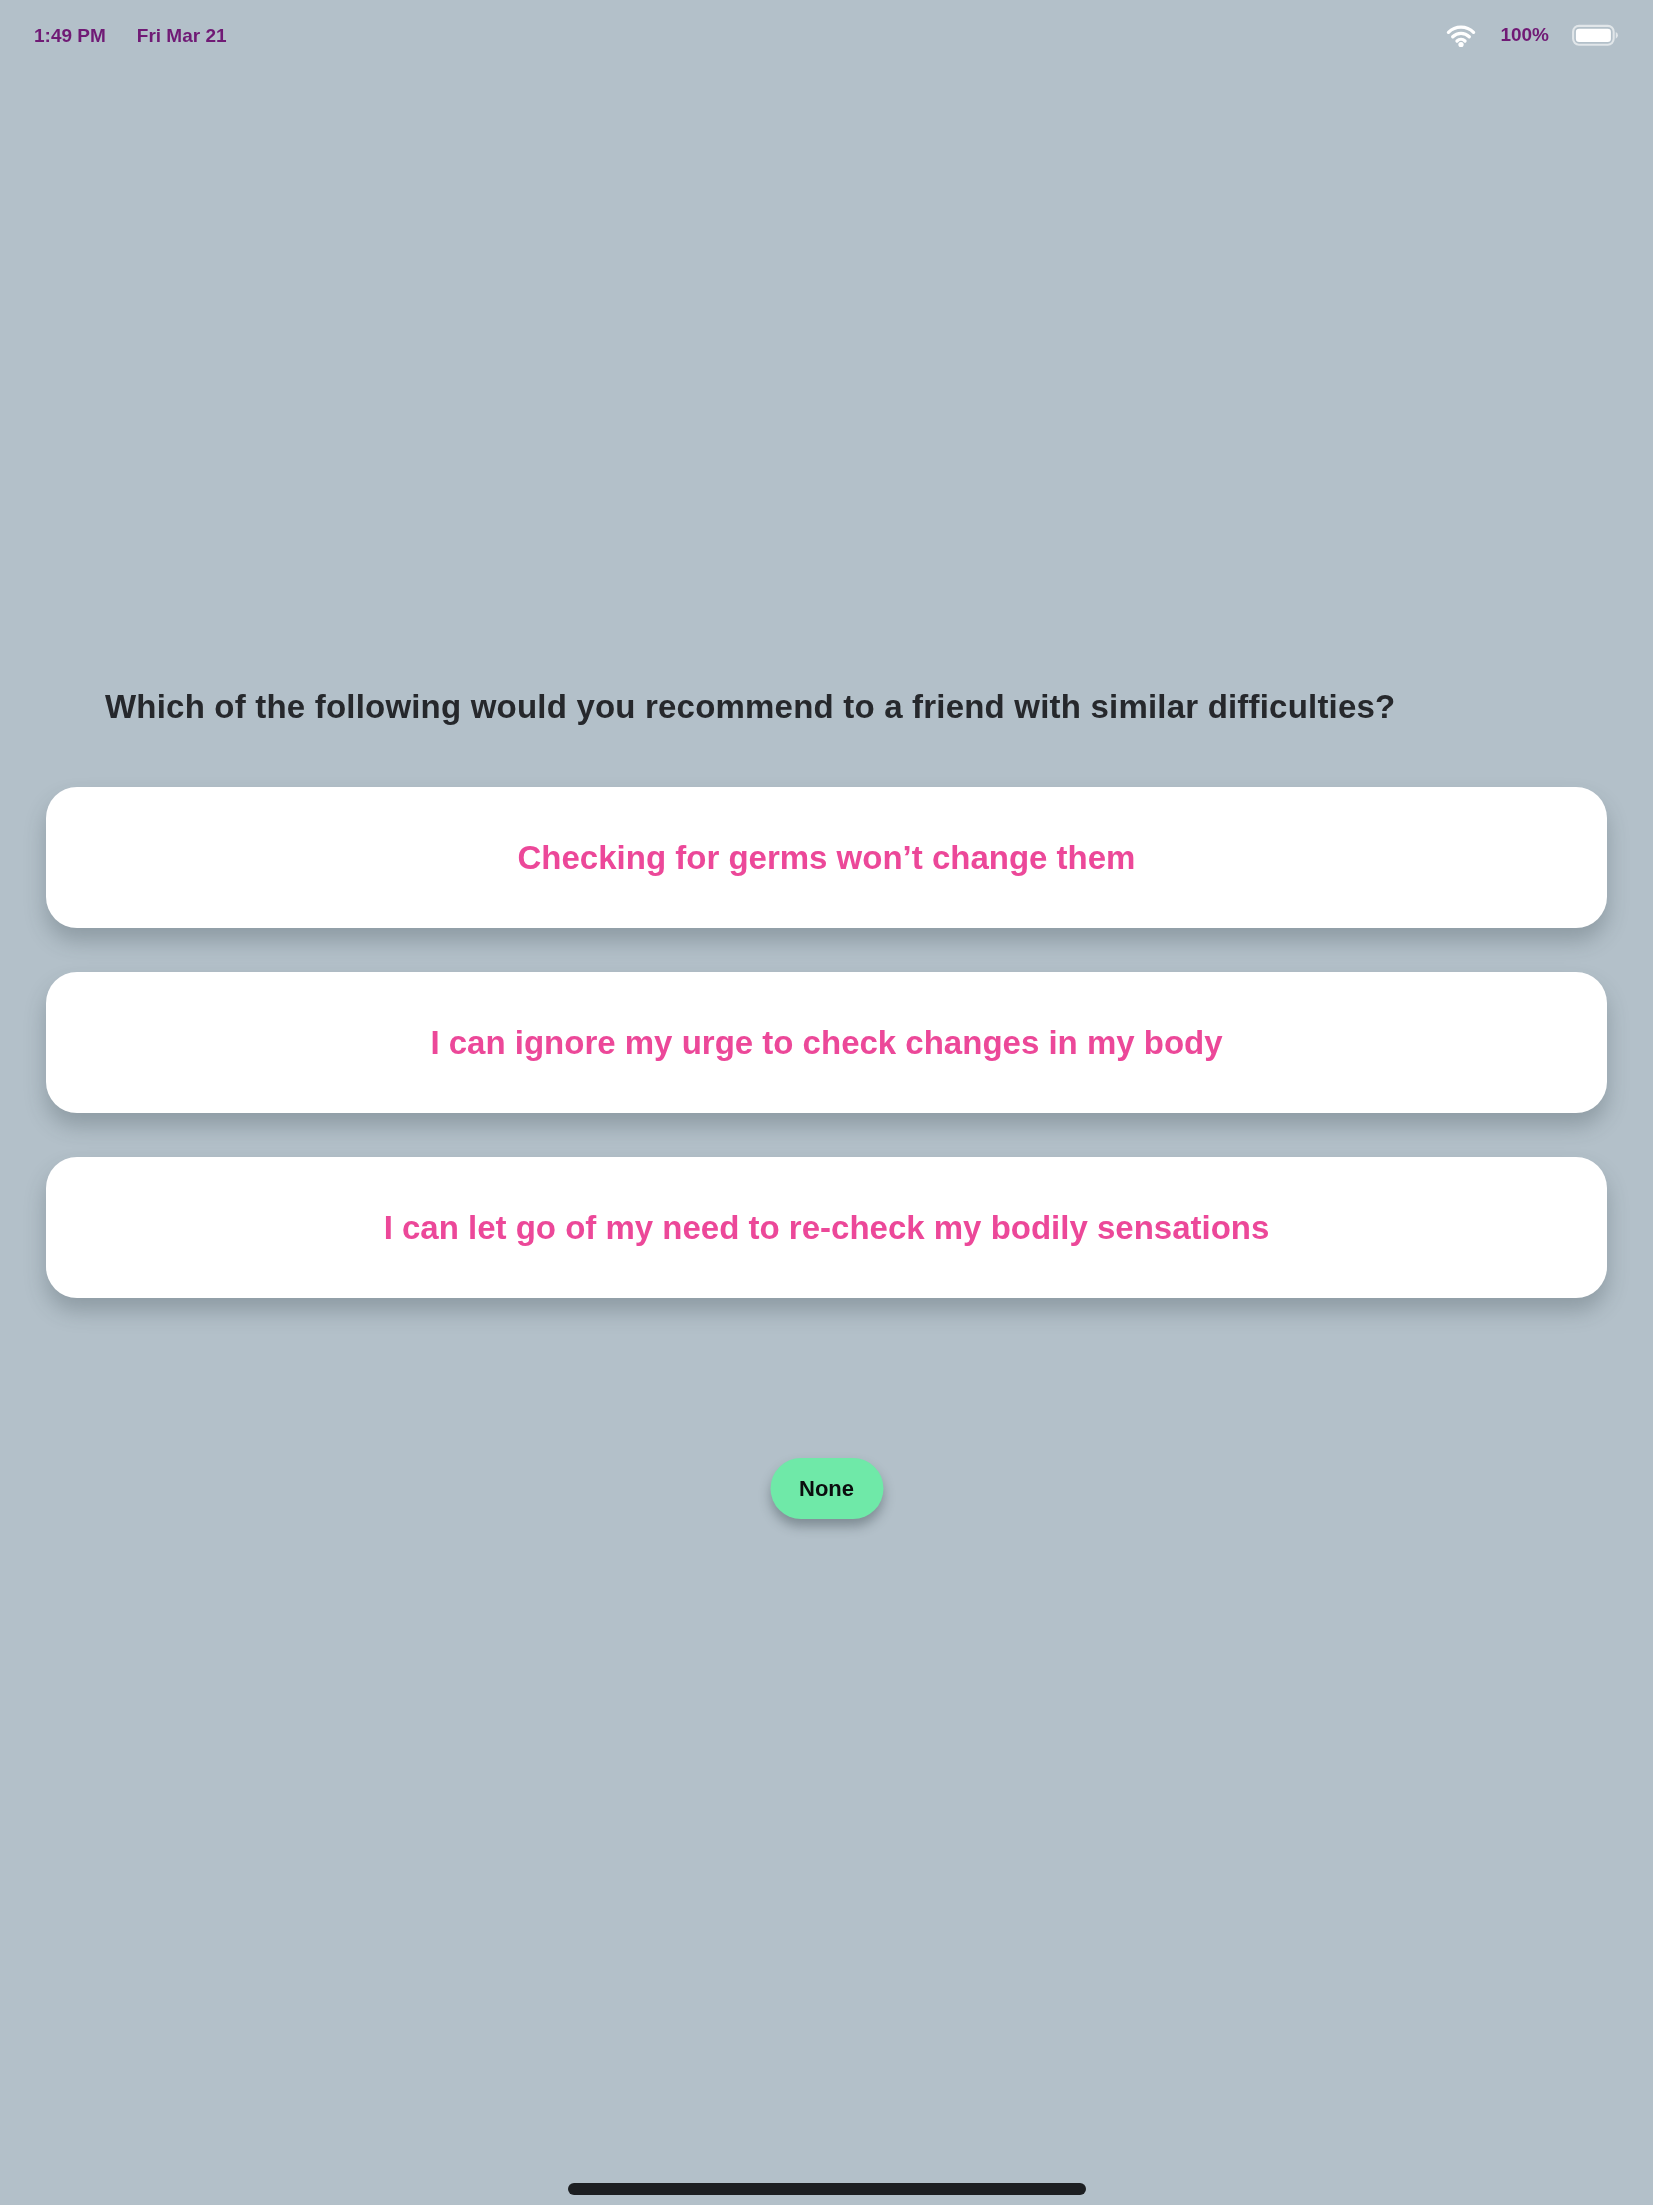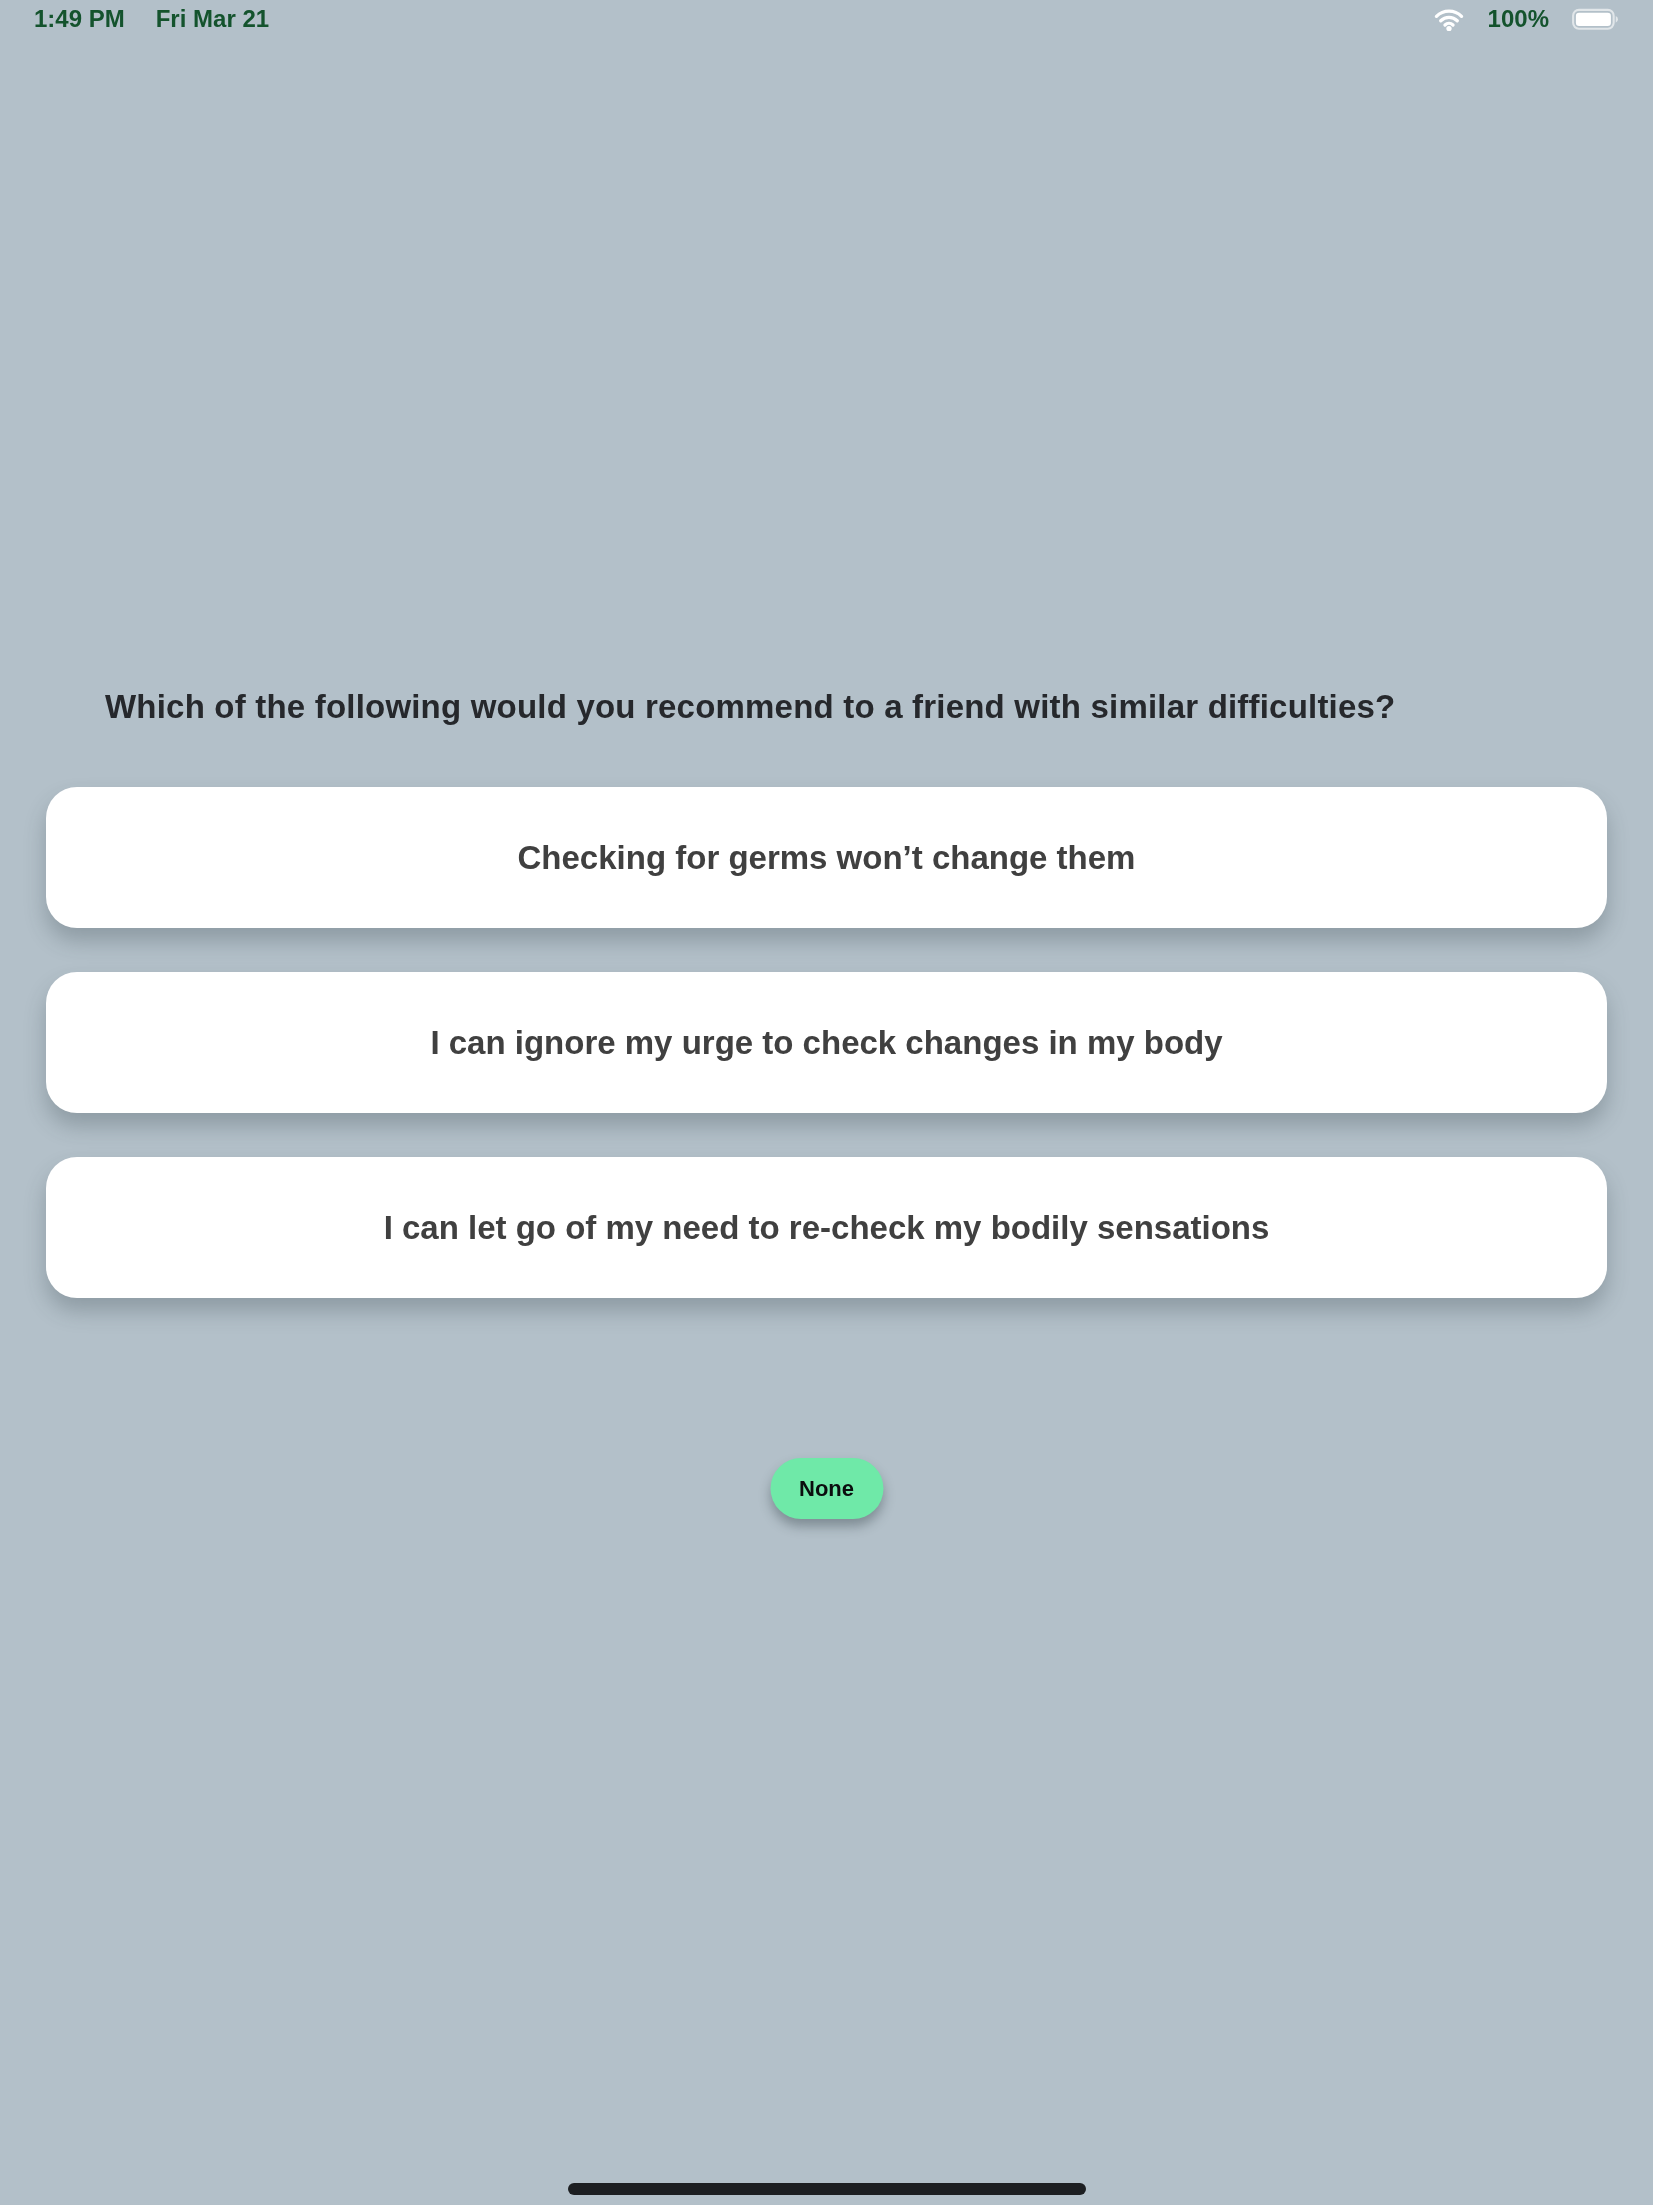--- a/index.html
+++ b/index.html
@@ -7,23 +7,23 @@
     width: 1653px; height: 2205px;
     background: #b3c0c9;
     font-family: "Liberation Sans", sans-serif;
     position: relative;
     overflow: hidden;
   }
 
   
   .status-bar {
     position: absolute; top: 0; left: 0; right: 0; height: 47px;
-    display: flex; justify-content: space-between; align-items: flex-start;
+    display: flex; justify-content: space-between; align-items: flex-end;
     padding: 4.8px 34px 0 34px; box-sizing: border-box;
-    color: #14532d; font-size: 24px; font-weight: 600;
+    color: #701a75; font-size: 19px; font-weight: 600;
   }
   .status-left { display: flex; align-items: center; gap: 31px; }
   .status-right { display: flex; align-items: center; gap: 23px; }
   .icon-wrap { display: inline-flex; align-items: center; }
 
   
   .question {
     position: absolute; top: 688px; left: 105px; right: 105px;
     margin: 0; 
     font-size: 33px; font-weight: 700; color: #26282c;
@@ -34,21 +34,21 @@
   .answers {
     position: absolute; top: 787px; left: 46px; right: 46px;
     display: flex; flex-direction: column; gap: 44px;
   }
   .card {
     height: 141px;
     background: #ffffff;
     border: none; border-radius: 31px;
     box-shadow: 0 13px 21px rgba(45, 60, 70, 0.28);
     display: flex; align-items: center; justify-content: center;
-    font-family: inherit; font-size: 33px; font-weight: 700; color: #404040;
+    font-family: inherit; font-size: 33px; font-weight: 700; color: #ec4899;
     padding: 0 32px; cursor: pointer;
   }
 
   
   .none-btn {
     position: absolute; top: 1458px; left: 50%; transform: translateX(-50%);
     height: 61px; padding: 0 29px;
     border: none; border-radius: 32px;
     background: #6fe9a8; color: #0b0d0e;
     font-family: inherit; font-size: 22px; font-weight: 700;

